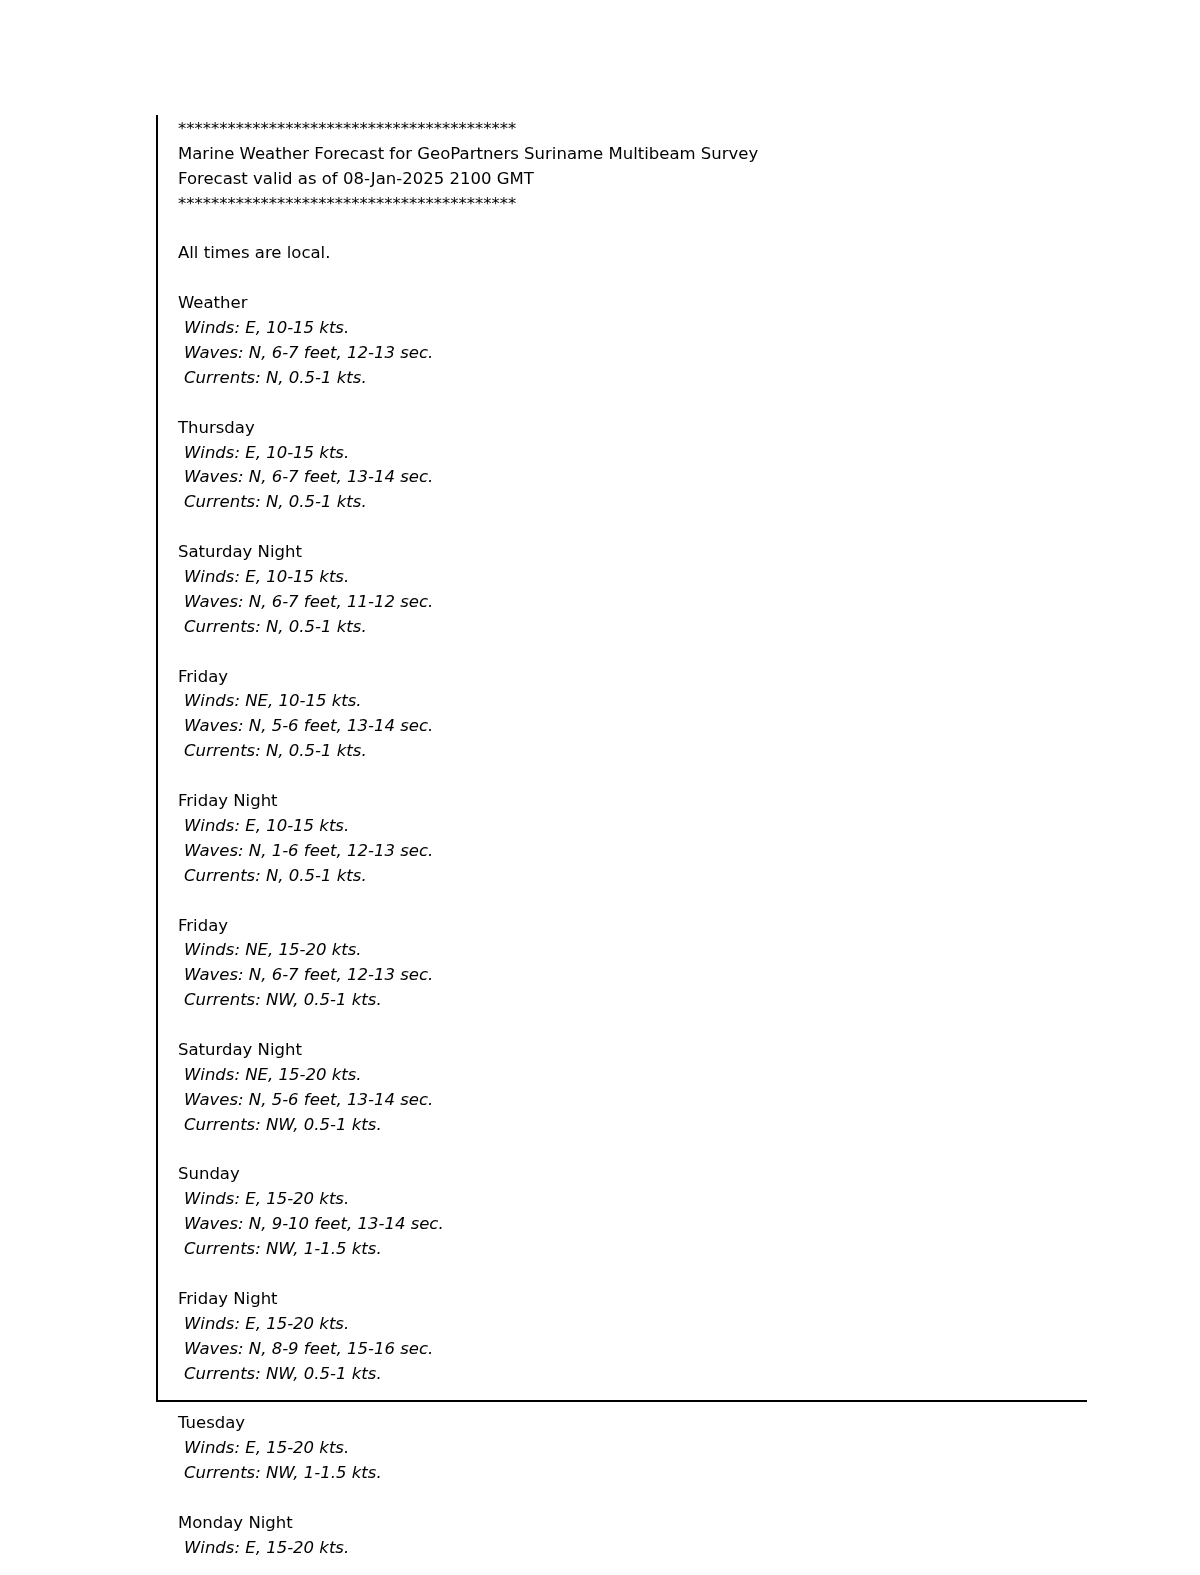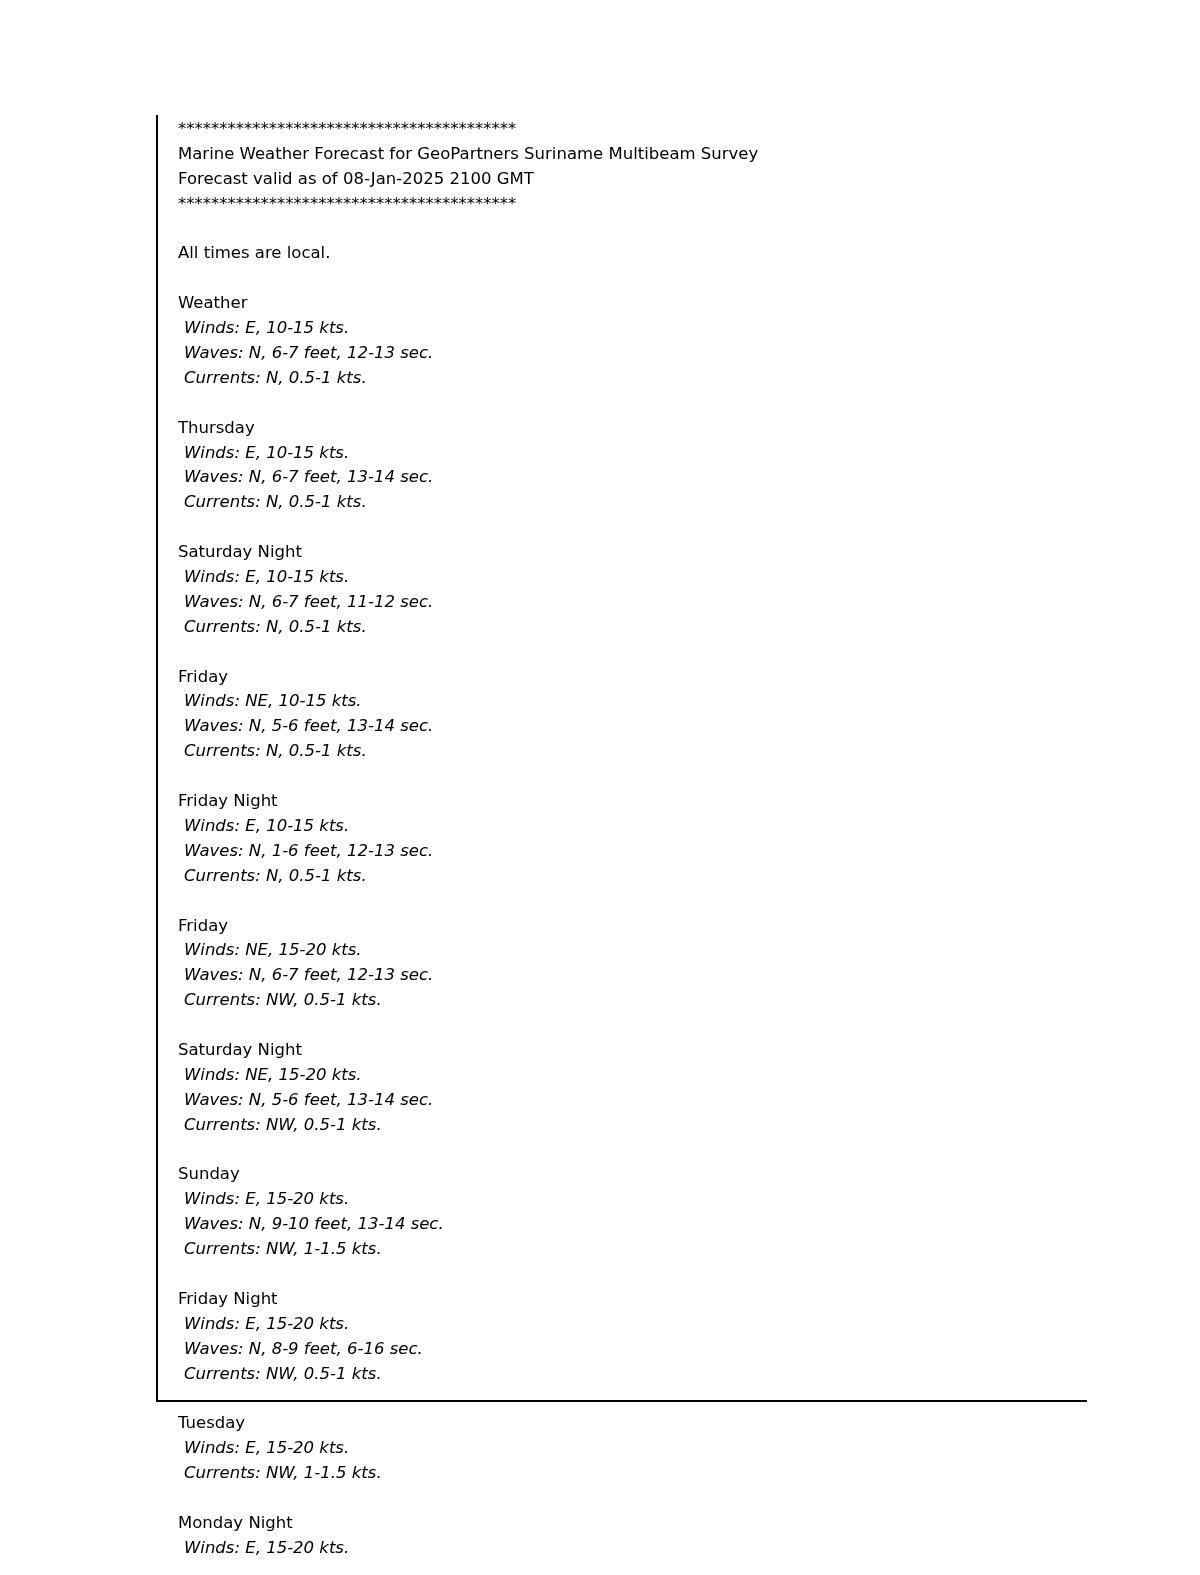--- a/index.html
+++ b/index.html
@@ -126,21 +126,21 @@
     <div class="line">Sunday</div>
     <div class="line detail">Winds: E, 15-20 kts.</div>
     <div class="line detail">Waves: N, 9-10 feet, 13-14 sec.</div>
     <div class="line detail">Currents: NW, 1-1.5 kts.</div>
     <div class="line blank"></div>
   </section>
 
   <section class="period">
     <div class="line">Friday Night</div>
     <div class="line detail">Winds: E, 15-20 kts.</div>
-    <div class="line detail">Waves: N, 8-9 feet, 6-16 sec.</div>
+    <div class="line detail">Waves: N, 8-9 feet, 15-16 sec.</div>
     <div class="line detail">Currents: NW, 0.5-1 kts.</div>
     <div class="line blank"></div>
   </section>
 
   <section class="period">
     <div class="line">Tuesday</div>
     <div class="line detail">Winds: E, 15-20 kts.</div>
     <div class="line detail">Currents: NW, 1-1.5 kts.</div>
     <div class="line blank"></div>
   </section>

